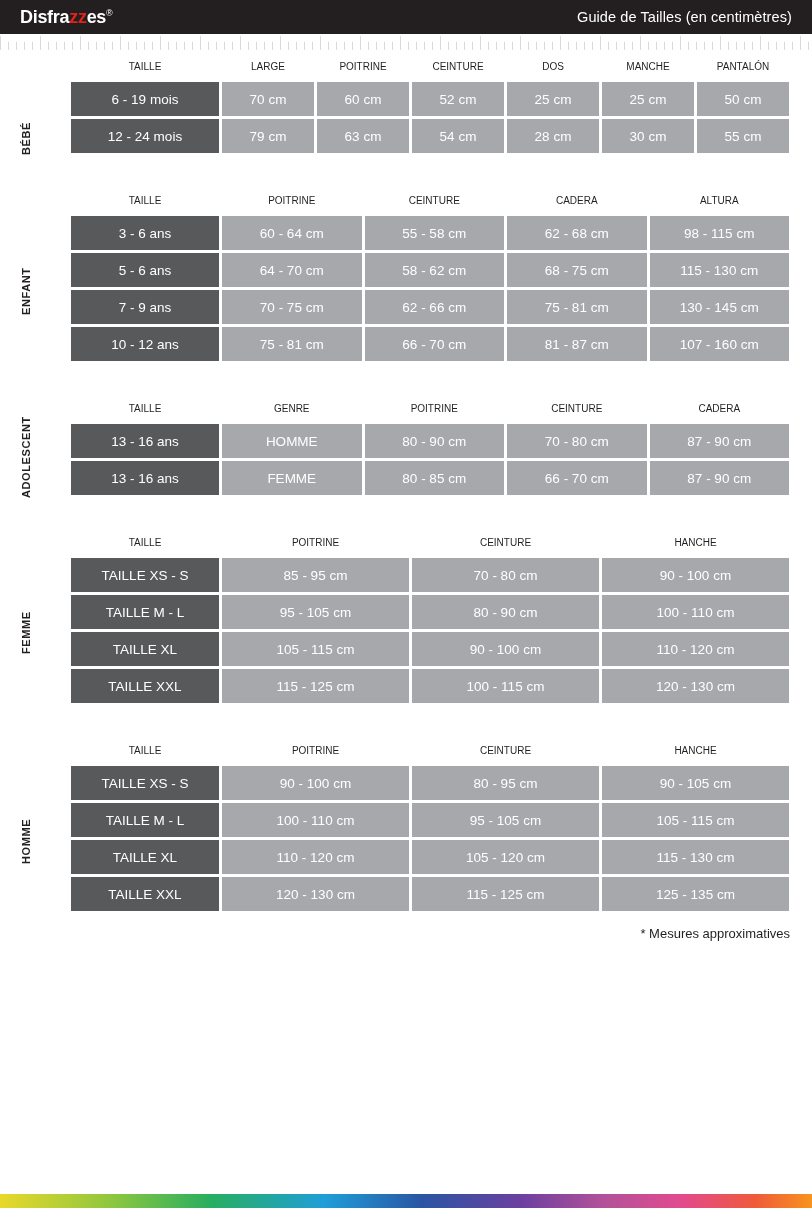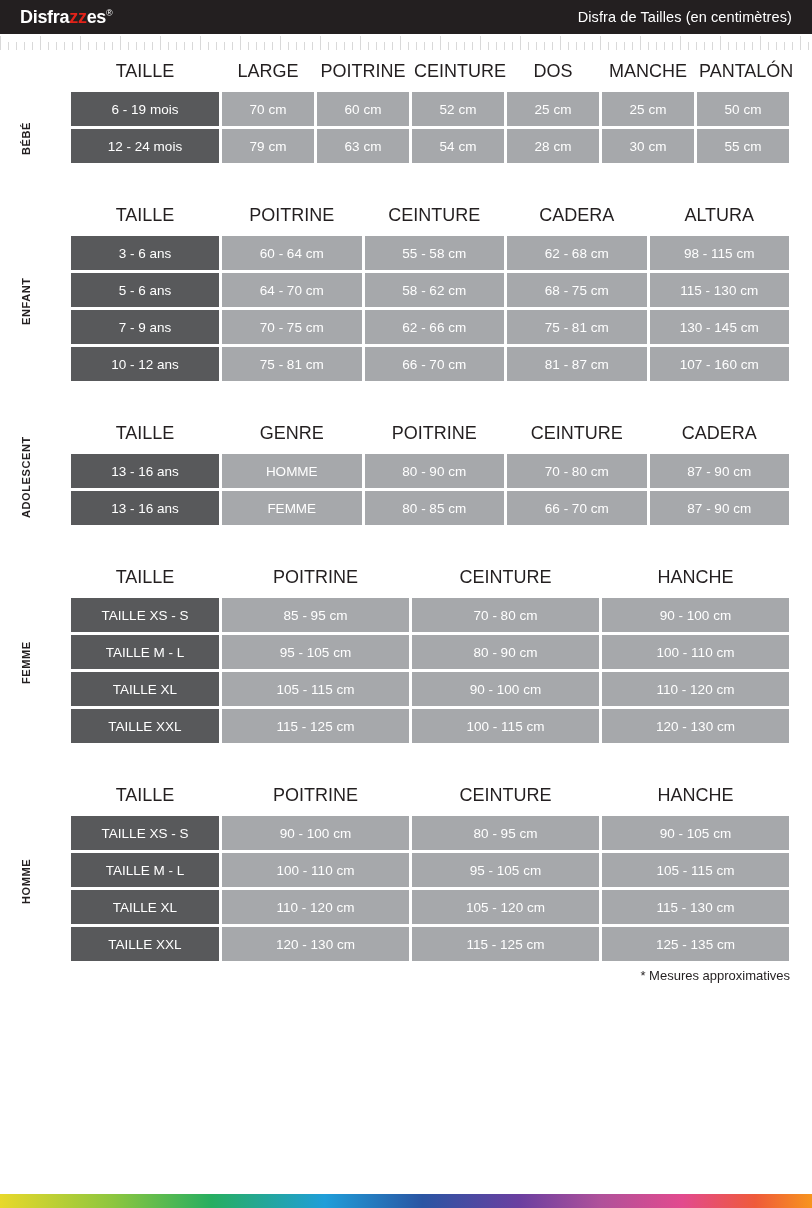--- a/index.html
+++ b/index.html
@@ -73,21 +73,21 @@
     color: #231f20;
     text-align: center;
   }
   table.grid {
     border-collapse: separate;
     border-spacing: 3px;
     width: 100%;
     table-layout: fixed;
   }
   table.grid th {
-    font-size: 18px;
+    font-size: 10px;
     font-weight: normal;
     color: #231f20;
     text-align: center;
     padding: 6px 2px 7px 2px;
     background: transparent;
   }
   table.grid td {
     height: 34px;
     text-align: center;
     font-size: 13.5px;
@@ -98,21 +98,21 @@
   }
   table.grid td.k {
     background: #58595b;
     color: #ffffff;
     font-size: 13.5px;
   }
   .spacer { height: 30px; }
 
   .footnote {
     width: 772px;
-    margin: 4px auto;
+    margin: 12px auto;
     text-align: right;
     font-size: 13px;
     color: #231f20;
     padding-right: 2px;
   }
 
   
   .rainbow {
     position: absolute;
     left: 0; right: 0; bottom: 0;
@@ -123,21 +123,21 @@
       #b0519a 74%, #e24a8e 84%, #ef5a3a 93%, #f7941e 100%);
   }
 </style>
 </head>
 <body>
 
 <div id="page">
 
   <div class="header">
     <div class="logo"><span>Disfra</span><span class="red">zz</span><span>es</span><span class="reg">®</span></div>
-    <div class="header-title">Disfra de Tailles (en centimètres)</div>
+    <div class="header-title">Guide de Tailles (en centimètres)</div>
   </div>
 
   <div class="ruler" id="ruler">
       <div class="tick" style="left: 0px; height: 14px; top: 2px;"></div>
       <div class="tick" style="left: 8px; height: 8px; top: 8px;"></div>
       <div class="tick" style="left: 16px; height: 8px; top: 8px;"></div>
       <div class="tick" style="left: 24px; height: 8px; top: 8px;"></div>
       <div class="tick" style="left: 32px; height: 8px; top: 8px;"></div>
       <div class="tick" style="left: 40px; height: 14px; top: 2px;"></div>
       <div class="tick" style="left: 48px; height: 8px; top: 8px;"></div>

